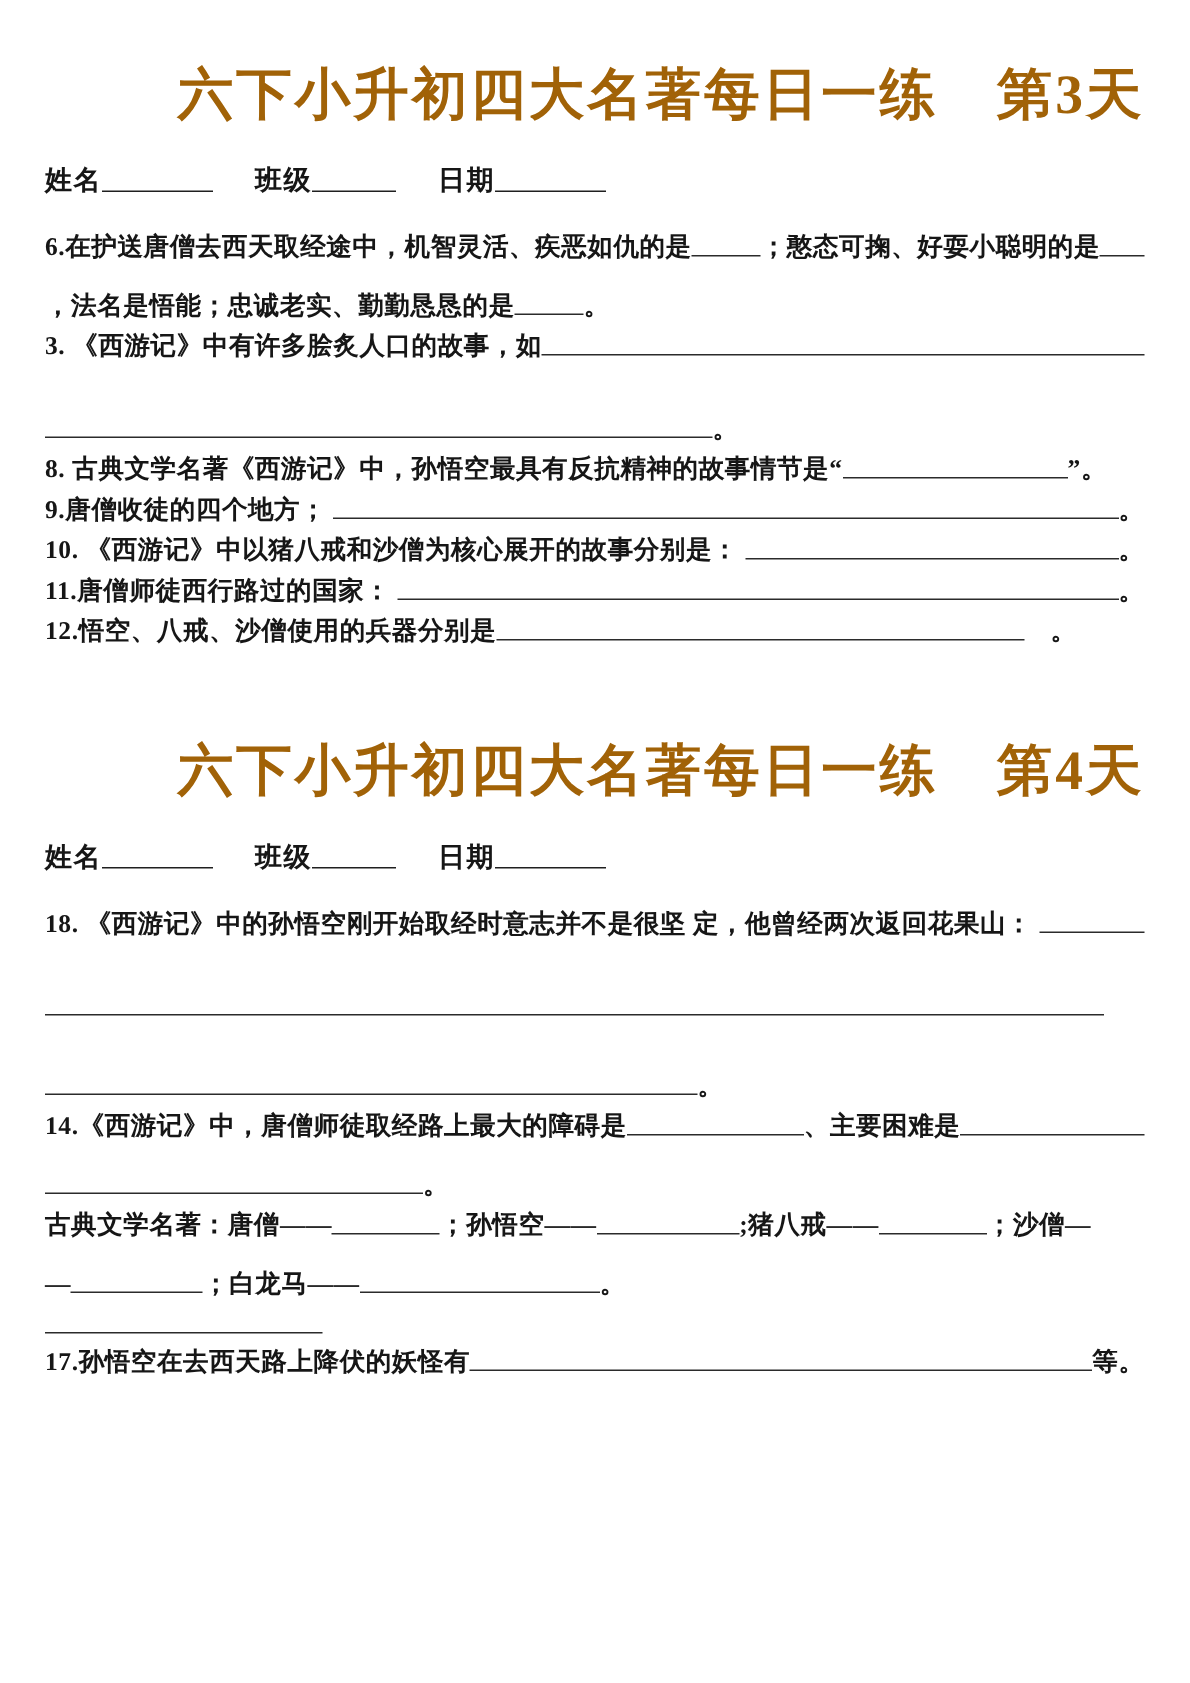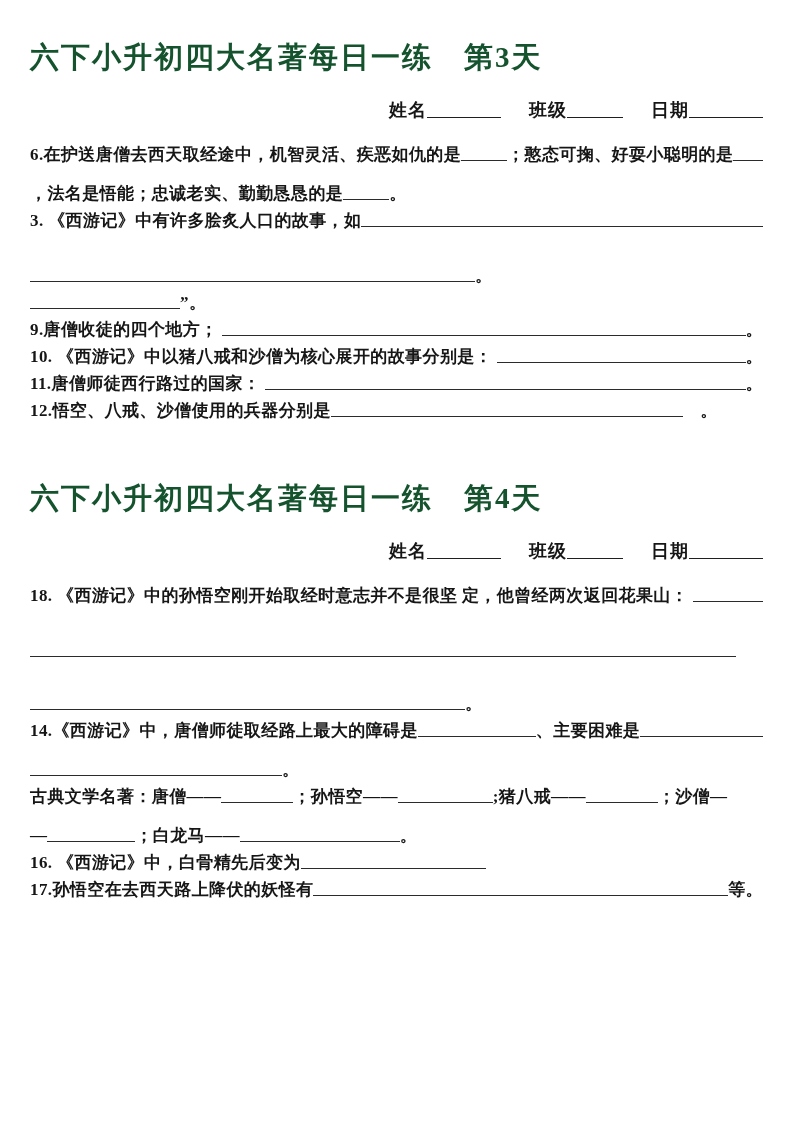--- a/index.html
+++ b/index.html
@@ -8,29 +8,29 @@
     width: 793px;
     height: 1122px;
     margin: 0 auto;
     font-family: "Liberation Serif", "DejaVu Serif", serif;
     color: #161616;
     overflow: hidden;
   }
   .page { padding: 38px 30px 20px 30px; }
 
   .section-title {
-    text-align: left;
-    font-size: 29px;
+    text-align: right;
+    font-size: 37px;
     font-weight: 700;
     letter-spacing: 2px;
-    color: #14532d;
+    color: #a16207;
   }
   .header-fields {
     display: flex;
-    justify-content: flex-end;
+    justify-content: flex-start;
     gap: 28px;
     margin-top: 20px;
     font-weight: 700;
     font-size: 18px;
     letter-spacing: 1px;
   }
   .header-field { display: flex; align-items: baseline; }
   .hblank {
     display: inline-block;
     height: 18px;
@@ -86,21 +86,21 @@
       <div class="questions">
         <div class="q">
           <div class="line"><span class="t">6.在护送唐僧去西天取经途中，机智灵活、疾恶如仇的是</span><span class="blank" style="width: 46px;"></span><span class="t">；憨态可掬、好耍小聪明的是</span><span class="blank flex"></span></div>
           <div class="line"><span class="t">，法名是悟能；忠诚老实、勤勤恳恳的是</span><span class="blank" style="width: 46px;"></span><span class="t">。</span></div>
         </div>
         <div class="q">
           <div class="line"><span class="t">3. 《西游记》中有许多脍炙人口的故事，如</span><span class="blank flex"></span></div>
           <div class="line sp"><span class="blank" style="width: 445px;"></span><span class="t">。</span></div>
         </div>
         <div class="q">
-          <div class="line"><span class="blank" style="width: 150px;"></span><span class="t">”。</span></div>
+          <div class="line"><span class="t">8. 古典文学名著《西游记》中，孙悟空最具有反抗精神的故事情节是“</span><span class="blank" style="width: 150px;"></span><span class="t">”。</span></div>
         </div>
         <div class="q">
           <div class="line"><span class="t">9.唐僧收徒的四个地方； </span><span class="blank flex"></span><span class="t">。</span></div>
         </div>
         <div class="q">
           <div class="line"><span class="t">10. 《西游记》中以猪八戒和沙僧为核心展开的故事分别是： </span><span class="blank flex"></span><span class="t">。</span></div>
         </div>
         <div class="q">
           <div class="line"><span class="t">11.唐僧师徒西行路过的国家： </span><span class="blank flex"></span><span class="t">。</span></div>
         </div>
@@ -133,20 +133,20 @@
         </div>
         <div class="q">
           <div class="line"><span class="t">14.《西游记》中，唐僧师徒取经路上最大的障碍是</span><span class="blank" style="width: 118px;"></span><span class="t">、主要困难是</span><span class="blank flex"></span></div>
           <div class="line"><span class="blank" style="width: 252px;"></span><span class="t">。</span></div>
         </div>
         <div class="q">
           <div class="line"><span class="t">古典文学名著：唐僧——</span><span class="blank" style="width: 72px;"></span><span class="t">；孙悟空——</span><span class="blank" style="width: 95px;"></span><span class="t">;猪八戒——</span><span class="blank" style="width: 72px;"></span><span class="t">；沙僧—</span></div>
           <div class="line"><span class="t">—</span><span class="blank" style="width: 88px;"></span><span class="t">；白龙马——</span><span class="blank" style="width: 160px;"></span><span class="t">。</span></div>
         </div>
         <div class="q">
-          <div class="line"><span class="t">16. 《西游记》中，白骨精先后变为</span><span class="blank" style="width: 185px;"></span></div>
+          <div class="line"><span class="blank" style="width: 185px;"></span></div>
         </div>
         <div class="q">
           <div class="line"><span class="t">17.孙悟空在去西天路上降伏的妖怪有</span><span class="blank flex"></span><span class="t">等。</span></div>
         </div>
       </div>
     </section>
   </div>
 
 </body></html>

